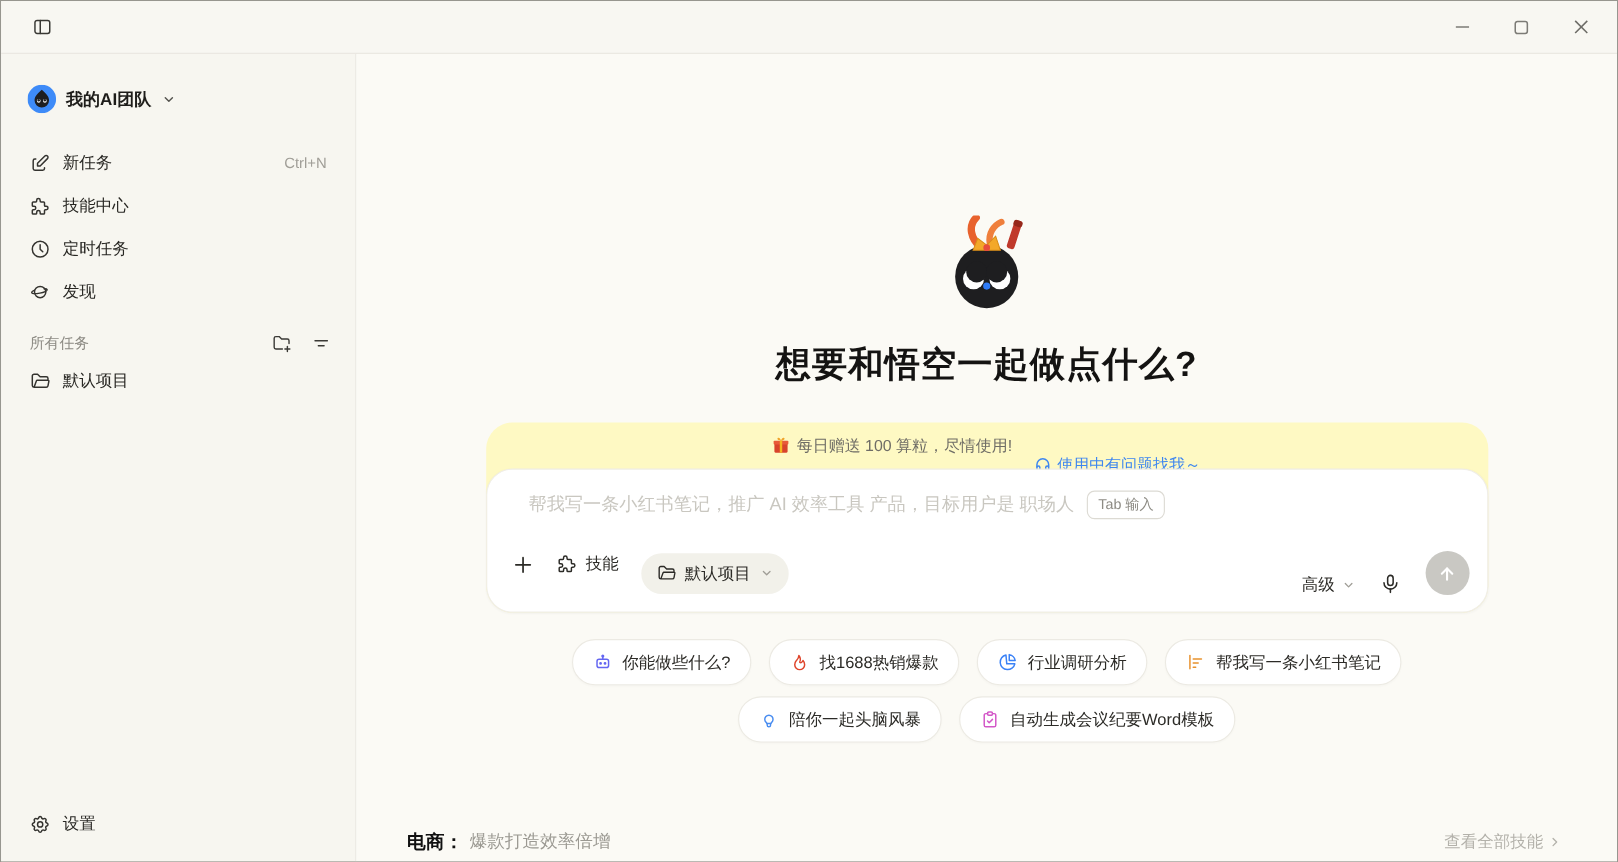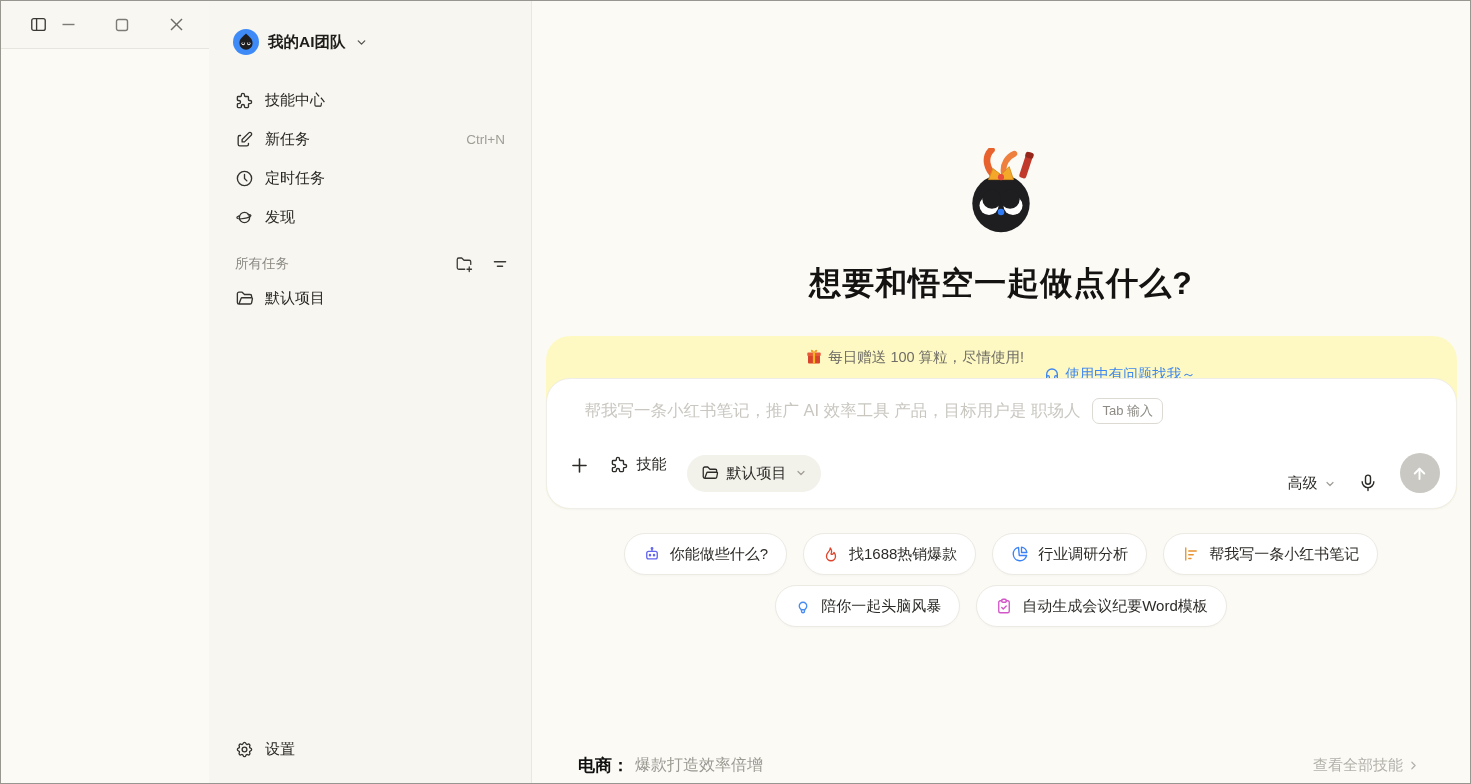--- a/index.html
+++ b/index.html
@@ -1,19 +1,19 @@
 <!DOCTYPE html>
 <html><head>
 <meta charset="utf-8">
 <style>
   * { margin:0; padding:0; box-sizing:border-box; }
   html,body { width:1471px; height:784px; }
   body { font-family:"Liberation Sans","DejaVu Sans",sans-serif; color:#25231f; }
 
-  .window { width:1471px; height:784px; border:1px solid #97968f; background:#fbfaf5; display:flex; flex-direction:row; overflow:hidden; }
+  .window { width:1471px; height:784px; border:1px solid #97968f; background:#fbfaf5; display:flex; flex-direction:column; overflow:hidden; }
 
   
   .titlebar { height:48px; flex:0 0 48px; background:#f8f7f2; border-bottom:1px solid #e7e5de; display:flex; align-items:center; justify-content:space-between; padding:0 18px 0 22px; }
   .tb-btn { width:30px; height:30px; display:flex; align-items:center; justify-content:center; background:none; border:none; cursor:pointer; border-radius:6px; }
   .win-controls { display:flex; align-items:center; gap:24px; }
   .win-controls .tb-btn { color:#7c7b76; }
 
   
   .body-row { flex:1; display:flex; min-height:0; }
 
@@ -125,35 +125,35 @@
         <span class="chev">
           <svg width="13" height="13" viewBox="0 0 24 24" fill="none" stroke="currentColor" stroke-width="2.4" stroke-linecap="round" stroke-linejoin="round">
               <polyline points="6 9 12 15 18 9"></polyline>
             </svg>
         </span>
       </div>
 
       <div class="nav-item">
         <span class="nav-icon">
           <svg width="19" height="19" viewBox="0 0 24 24" fill="none" stroke="currentColor" stroke-width="1.7" stroke-linecap="round" stroke-linejoin="round">
-              <path d="M4 7h3a1 1 0 0 0 1 -1v-1a2 2 0 0 1 4 0v1a1 1 0 0 0 1 1h3a1 1 0 0 1 1 1v3a1 1 0 0 0 1 1h1a2 2 0 0 1 0 4h-1a1 1 0 0 0 -1 1v3a1 1 0 0 1 -1 1h-3a1 1 0 0 1 -1 -1v-1a2 2 0 0 0 -4 0v1a1 1 0 0 1 -1 1h-3a1 1 0 0 1 -1 -1v-3a1 1 0 0 1 1 -1h1a2 2 0 0 0 0 -4h-1a1 1 0 0 1 -1 -1v-3a1 1 0 0 1 1 -1"></path>
-            </svg>
-        </span>
-        <span class="nav-label">技能中心</span>
-      </div>
-
-      <div class="nav-item">
-        <span class="nav-icon">
-          <svg width="19" height="19" viewBox="0 0 24 24" fill="none" stroke="currentColor" stroke-width="1.7" stroke-linecap="round" stroke-linejoin="round">
               <path d="M7 7h-1a2 2 0 0 0 -2 2v9a2 2 0 0 0 2 2h9a2 2 0 0 0 2 -2v-1"></path>
               <path d="M20.385 6.585a2.1 2.1 0 0 0 -2.97 -2.97l-8.415 8.385v3h3l8.385 -8.415z"></path>
             </svg>
         </span>
         <span class="nav-label">新任务</span>
         <span class="nav-shortcut">Ctrl+N</span>
+      </div>
+
+      <div class="nav-item">
+        <span class="nav-icon">
+          <svg width="19" height="19" viewBox="0 0 24 24" fill="none" stroke="currentColor" stroke-width="1.7" stroke-linecap="round" stroke-linejoin="round">
+              <path d="M4 7h3a1 1 0 0 0 1 -1v-1a2 2 0 0 1 4 0v1a1 1 0 0 0 1 1h3a1 1 0 0 1 1 1v3a1 1 0 0 0 1 1h1a2 2 0 0 1 0 4h-1a1 1 0 0 0 -1 1v3a1 1 0 0 1 -1 1h-3a1 1 0 0 1 -1 -1v-1a2 2 0 0 0 -4 0v1a1 1 0 0 1 -1 1h-3a1 1 0 0 1 -1 -1v-3a1 1 0 0 1 1 -1h1a2 2 0 0 0 0 -4h-1a1 1 0 0 1 -1 -1v-3a1 1 0 0 1 1 -1"></path>
+            </svg>
+        </span>
+        <span class="nav-label">技能中心</span>
       </div>
 
       <div class="nav-item">
         <span class="nav-icon">
           <svg width="19" height="19" viewBox="0 0 24 24" fill="none" stroke="currentColor" stroke-width="1.7" stroke-linecap="round" stroke-linejoin="round">
               <circle cx="12" cy="12" r="9"></circle>
               <polyline points="12 7 12 12 15 15"></polyline>
             </svg>
         </span>
         <span class="nav-label">定时任务</span>

